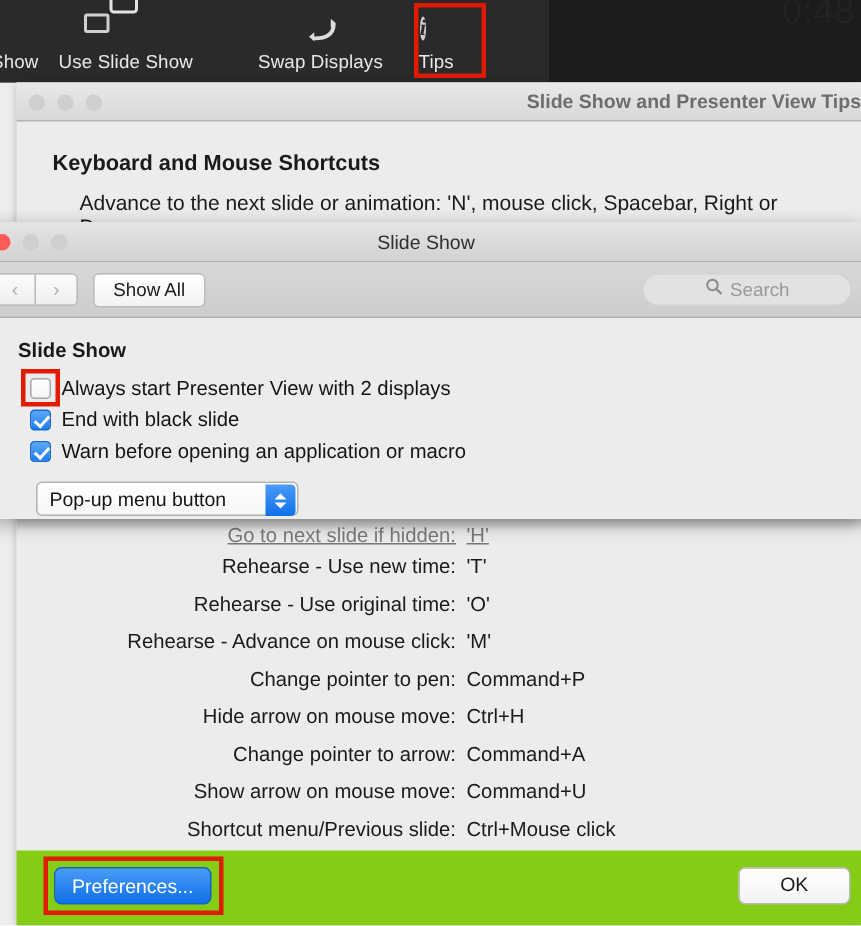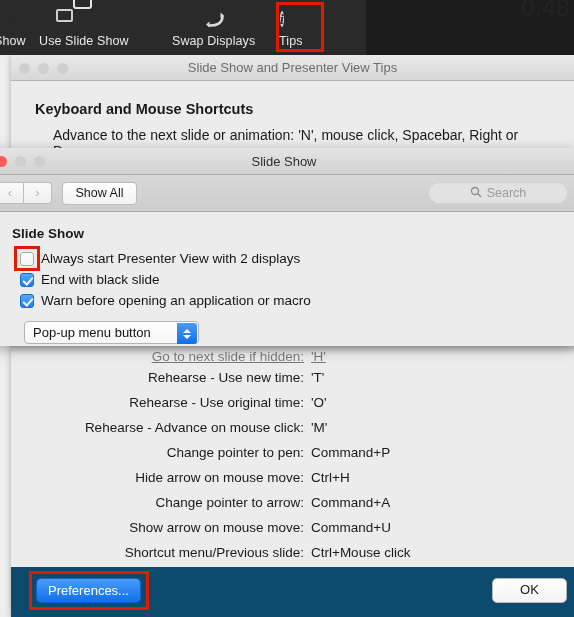--- a/index.html
+++ b/index.html
@@ -96,23 +96,23 @@
     background: #ececec;
     box-shadow: 0 1px 6px rgba(0,0,0,.30);
   }
   .tips-titlebar {
     position: relative;
     height: 26px;
     background: linear-gradient(#e9e9e9, #d8d8d8);
     border-bottom: 1px solid #b4b4b4;
   }
   .tips-title {
-    line-height: 26px; text-align: center;
+    line-height: 26px; text-align: right;
     font-size: 13px; color: #6d6d6d;
-    font-weight: normal;
+    font-weight: bold;
   }
   .traffic { position: absolute; left: 8px; top: 8px; display: flex; gap: 8px; }
   .traffic span {
     width: 11px; height: 11px; border-radius: 50%;
     background: #cfcfcf; display: block;
   }
   .traffic.live span:nth-child(1) { background: #fc5b57; }
 
   .tips-body { padding: 14px 18px 0 18px; }
   .tips-h2 {
@@ -138,21 +138,21 @@
     width: 300px; text-align: right; padding-right: 7px;
     white-space: nowrap;
   }
   .sc-val { white-space: nowrap; }
   .sc-row.clipped { opacity: .55; height: 18px; text-decoration: underline; }
 
   
   .tips-footer {
     position: absolute; left: 11px; top: 567px;
     width: 563px; height: 50px;
-    background: #0c4a6e;
+    background: #84cc16;
   }
   .btn {
     position: absolute;
     font-size: 13px;
     border-radius: 5px;
     border: 1px solid #b9b9b9;
     background: linear-gradient(#ffffff, #f3f3f3);
     color: #1a1a1a;
     line-height: 22px; text-align: center;
     cursor: default;

